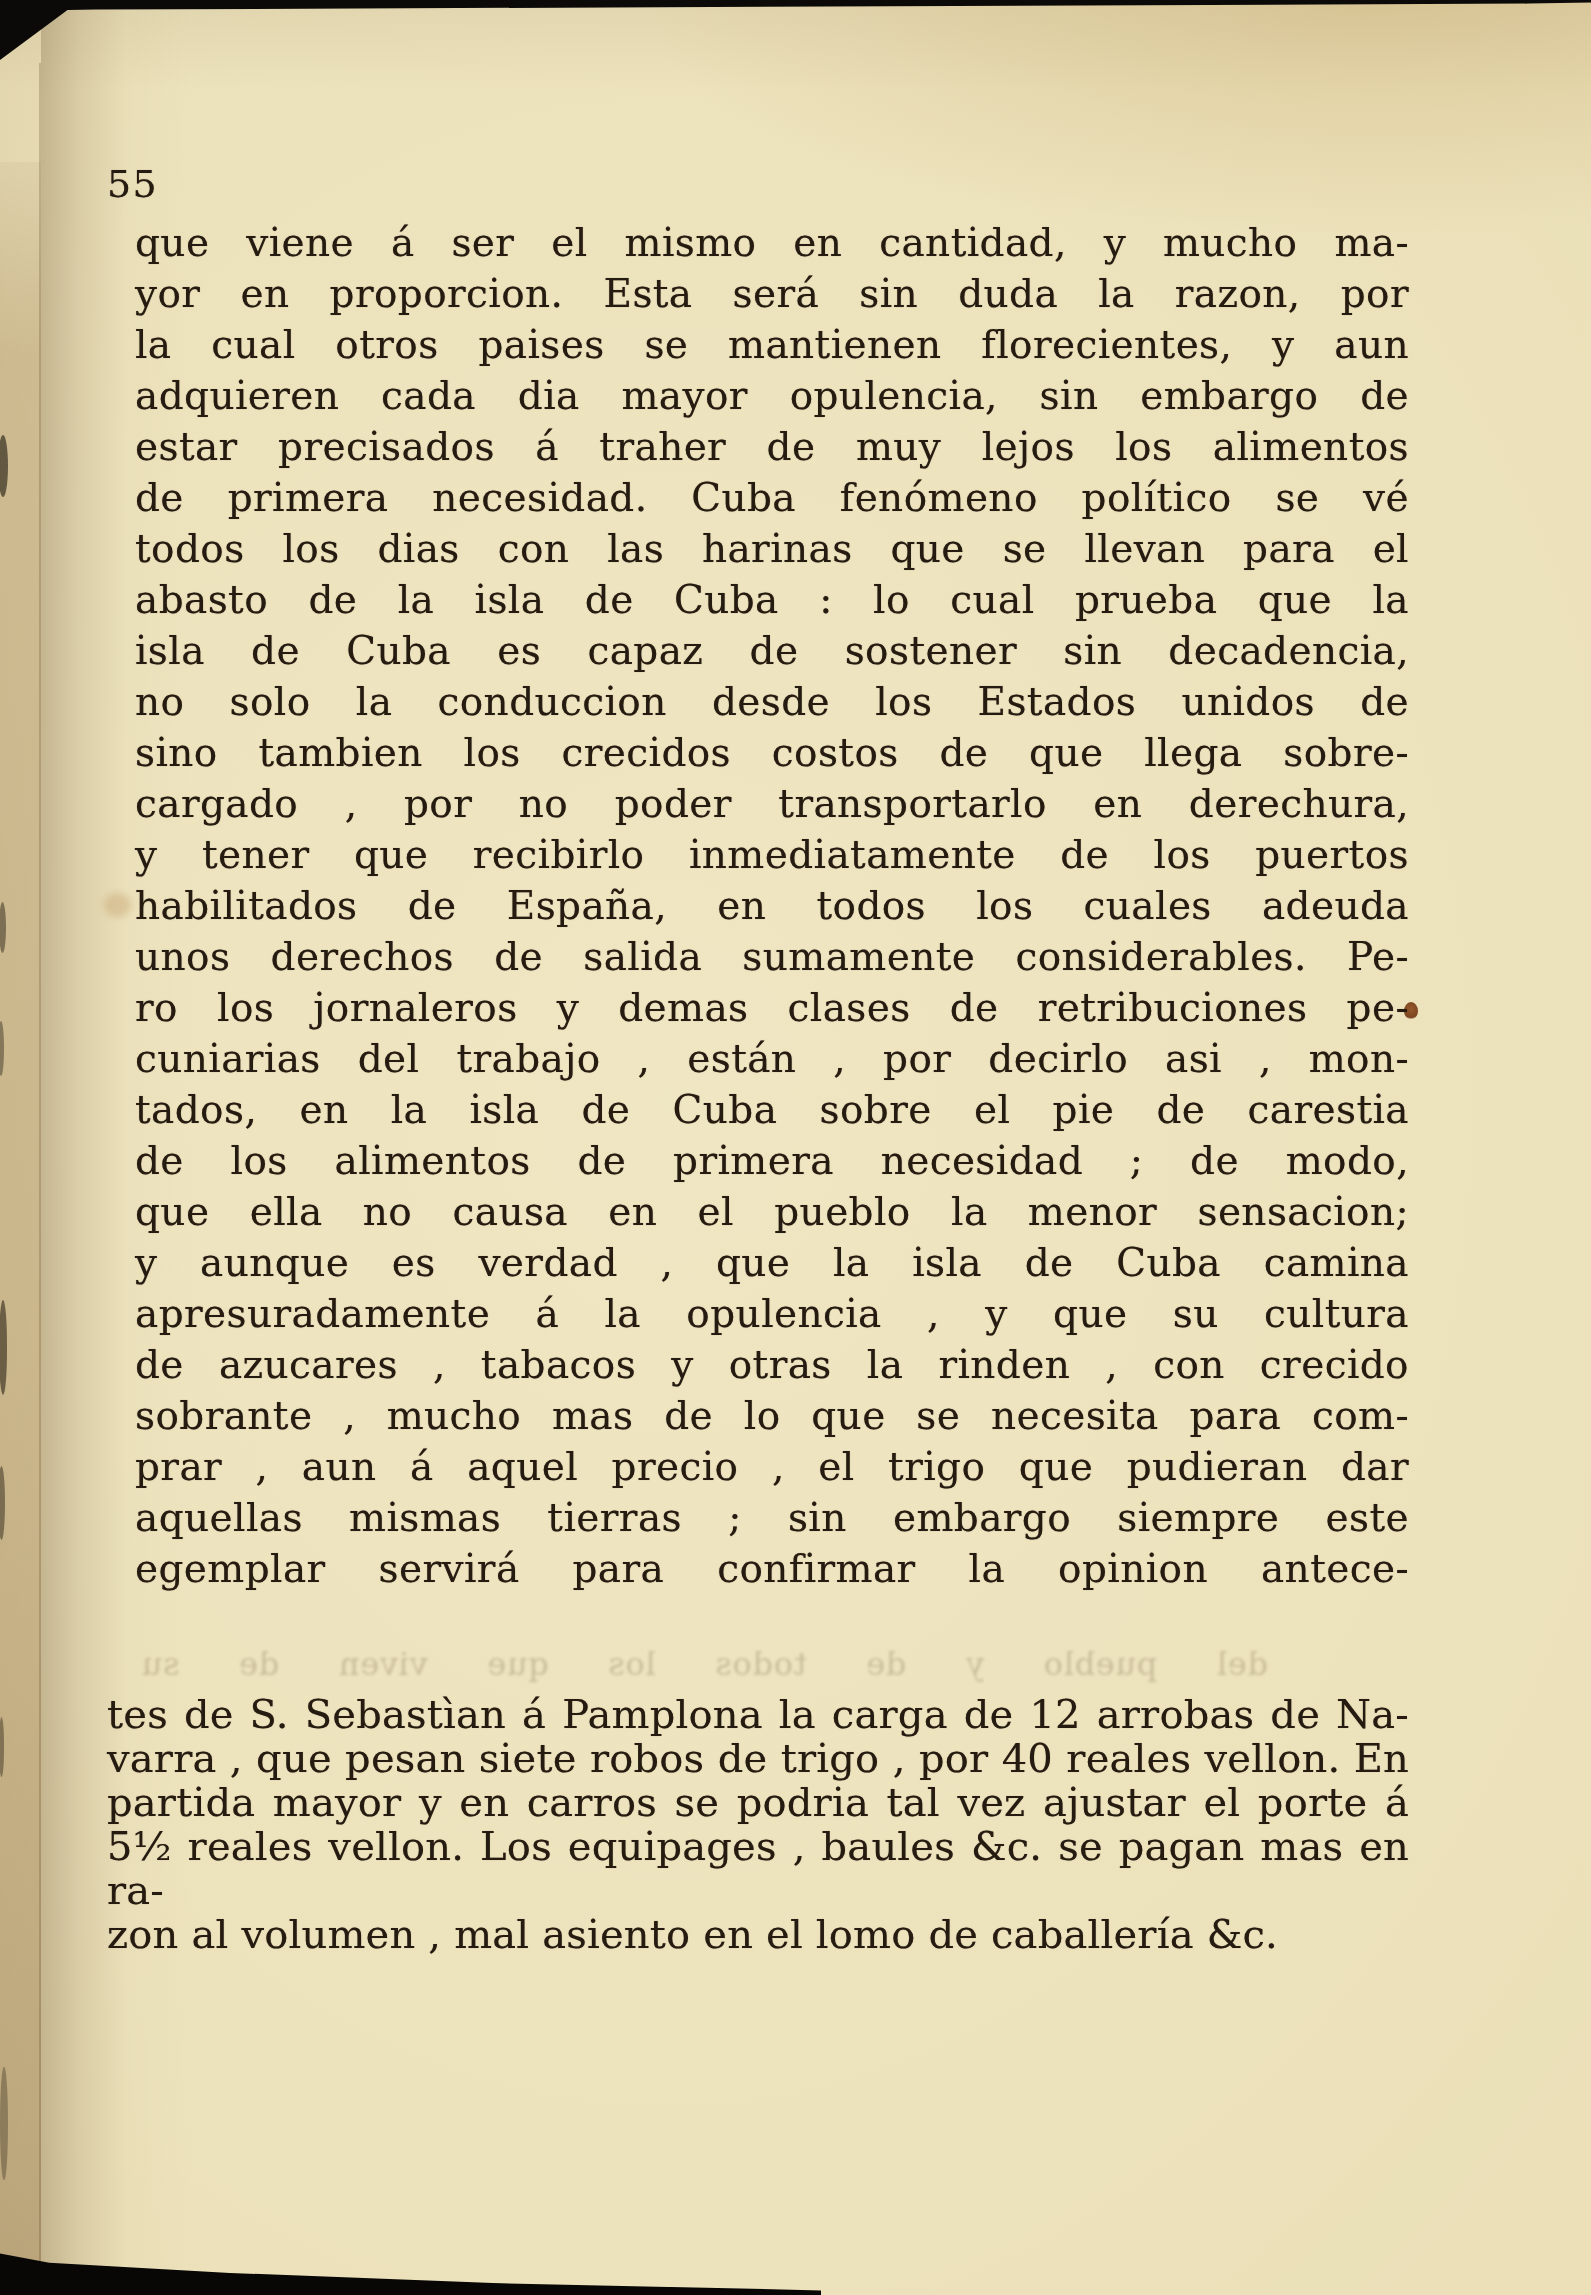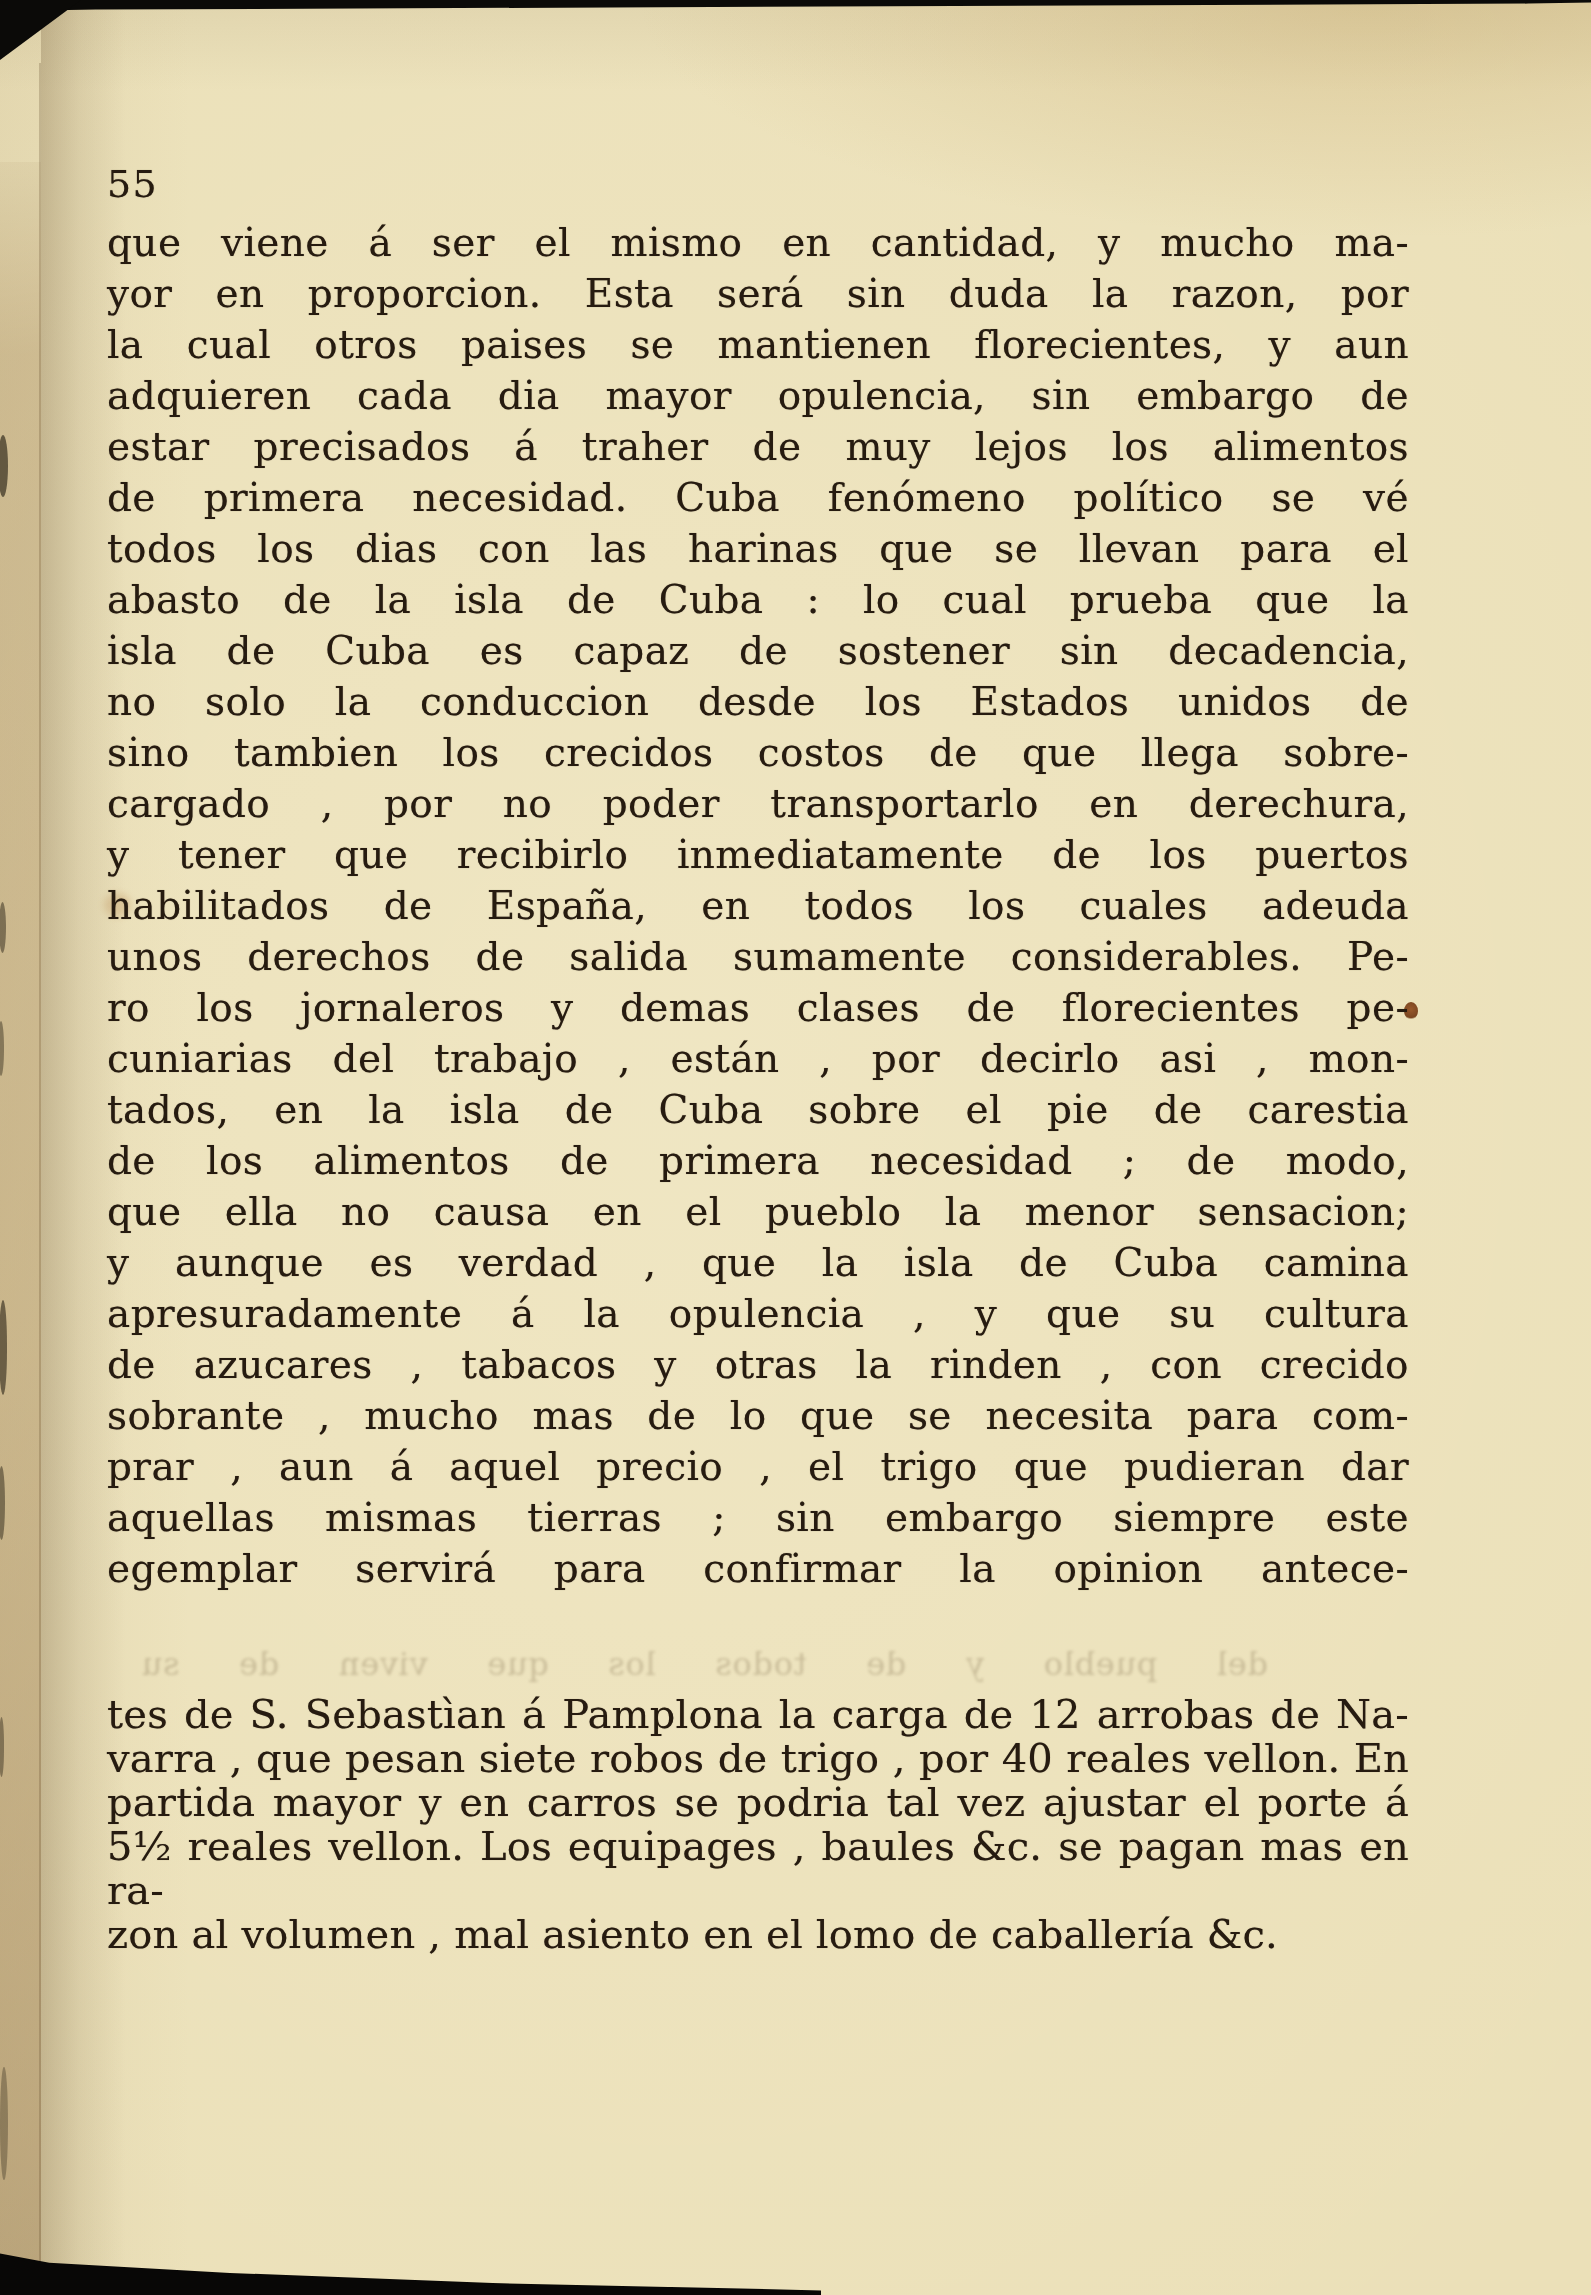--- a/index.html
+++ b/index.html
@@ -39,21 +39,21 @@
     background:radial-gradient(circle at 50% 40%, #8f4a1c, #6f3510 65%, rgba(111,53,16,0) 78%);
     opacity:.9;filter:blur(0.4px);}
   .smudge{position:absolute;left:104px;top:893px;width:27px;height:24px;border-radius:50%;
     background:#b98a50;opacity:.3;filter:blur(3.5px);}
   
   .page-number{position:absolute;top:162px;left:107px;width:1302px;
     font-size:38px;letter-spacing:1.4px;text-shadow:0 0 0.8px rgba(38,26,14,.55);}
   .body-block{position:absolute;left:107px;top:217px;width:1302px;
     font-size:39px;line-height:51px;letter-spacing:0.4px;
     text-shadow:0 0 0.8px rgba(38,26,14,.55);}
-  .body-block .line{text-align:justify;text-align-last:justify;}
+  .body-block .line{text-align:justify;text-align-last:justify;margin-left:28px;}
   .ghost{position:absolute;left:141px;top:1645px;width:1127px;font-size:32px;line-height:39px;
     color:#7a6848;opacity:.3;filter:blur(1.8px);transform:scaleX(-1);
     text-align:justify;text-align-last:justify;letter-spacing:0.7px;}
   .footnote{position:absolute;left:107px;top:1692px;width:1302px;
     font-size:40px;line-height:44px;letter-spacing:0.2px;
     text-shadow:0 0 0.7px rgba(38,26,14,.5);}
   .footnote .line{text-align:justify;text-align-last:justify;}
   .footnote .line:last-child{text-align-last:left;}
 </style>
 </head>
@@ -88,21 +88,21 @@
       <div class="line">de primera necesidad. Cuba fenómeno político se vé</div>
       <div class="line">todos los dias con las harinas que se llevan para el</div>
       <div class="line">abasto de la isla de Cuba : lo cual prueba que la</div>
       <div class="line">isla de Cuba es capaz de sostener sin decadencia,</div>
       <div class="line">no solo la conduccion desde los Estados unidos de</div>
       <div class="line">sino tambien los crecidos costos de que llega sobre-</div>
       <div class="line">cargado , por no poder transportarlo en derechura,</div>
       <div class="line">y tener que recibirlo inmediatamente de los puertos</div>
       <div class="line">habilitados de España, en todos los cuales adeuda</div>
       <div class="line">unos derechos de salida sumamente considerables. Pe-</div>
-      <div class="line">ro los jornaleros y demas clases de florecientes pe-</div>
+      <div class="line">ro los jornaleros y demas clases de retribuciones pe-</div>
       <div class="line">cuniarias del trabajo , están , por decirlo asi , mon-</div>
       <div class="line">tados, en la isla de Cuba sobre el pie de carestia</div>
       <div class="line">de los alimentos de primera necesidad ; de modo,</div>
       <div class="line">que ella no causa en el pueblo la menor sensacion;</div>
       <div class="line">y aunque es verdad , que la isla de Cuba camina</div>
       <div class="line">apresuradamente á la opulencia , y que su cultura</div>
       <div class="line">de azucares , tabacos y otras la rinden , con crecido</div>
       <div class="line">sobrante , mucho mas de lo que se necesita para com-</div>
       <div class="line">prar , aun á aquel precio , el trigo que pudieran dar</div>
       <div class="line">aquellas mismas tierras ; sin embargo siempre este</div>

